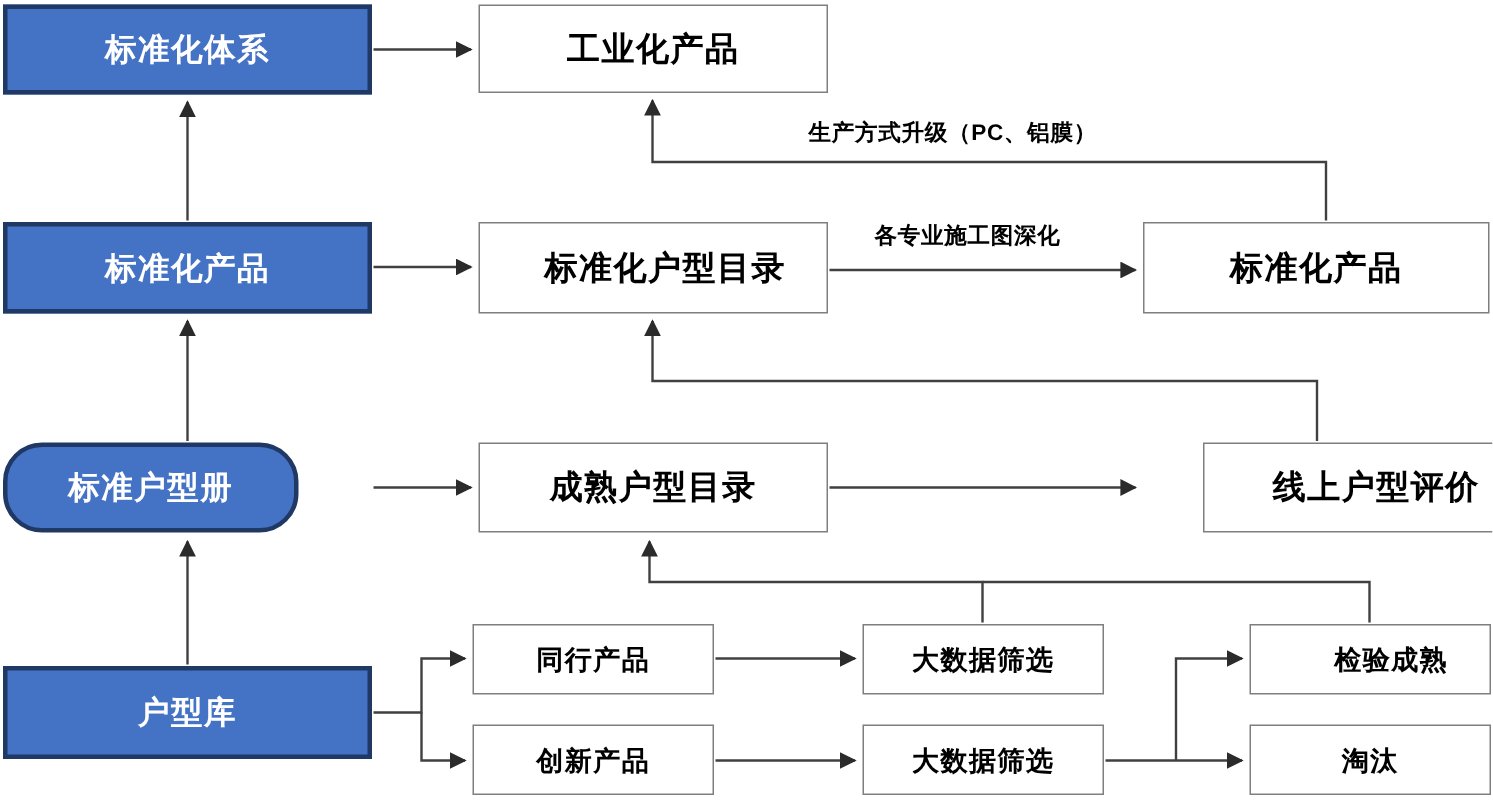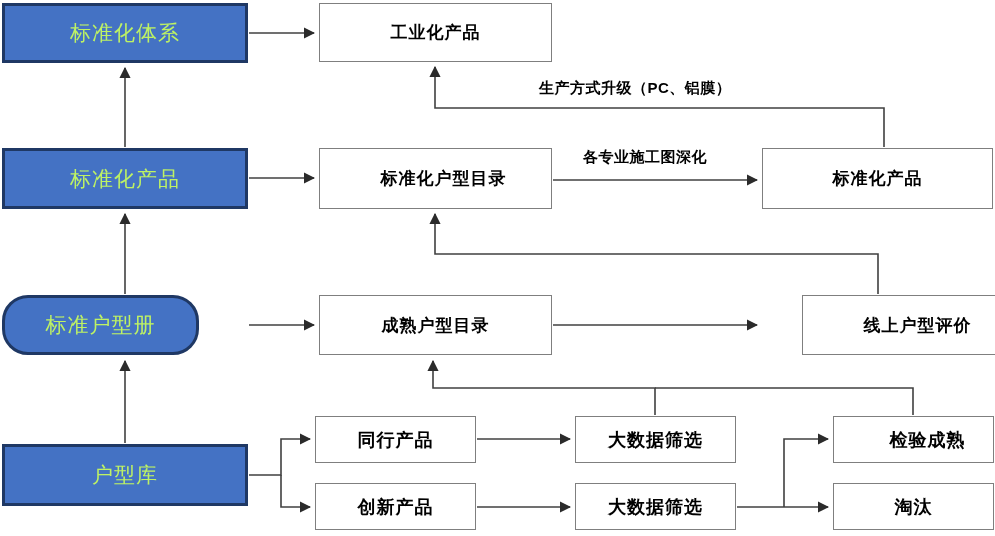--- a/index.html
+++ b/index.html
@@ -29,31 +29,31 @@
     box-sizing: border-box;
     display: flex;
     align-items: center;
     justify-content: center;
     text-align: center;
     z-index: 2;
   }
   .node-primary {
     background: #4472C4;
     border: 3px solid #1F3864;
-    color: #bef264;
-    font-weight: normal;
+    color: #ffffff;
+    font-weight: bold;
     font-size: 21px;
     letter-spacing: 1px;
   }
   .node-plain {
     background: #ffffff;
     border: 1.5px solid #7F7F7F;
     color: #000000;
     font-weight: bold;
-    font-size: 17px;
+    font-size: 22px;
     letter-spacing: 1px;
   }
   .node-small {
     background: #ffffff;
     border: 1.5px solid #7F7F7F;
     color: #000000;
     font-weight: bold;
     font-size: 18px;
     letter-spacing: 1px;
   }

